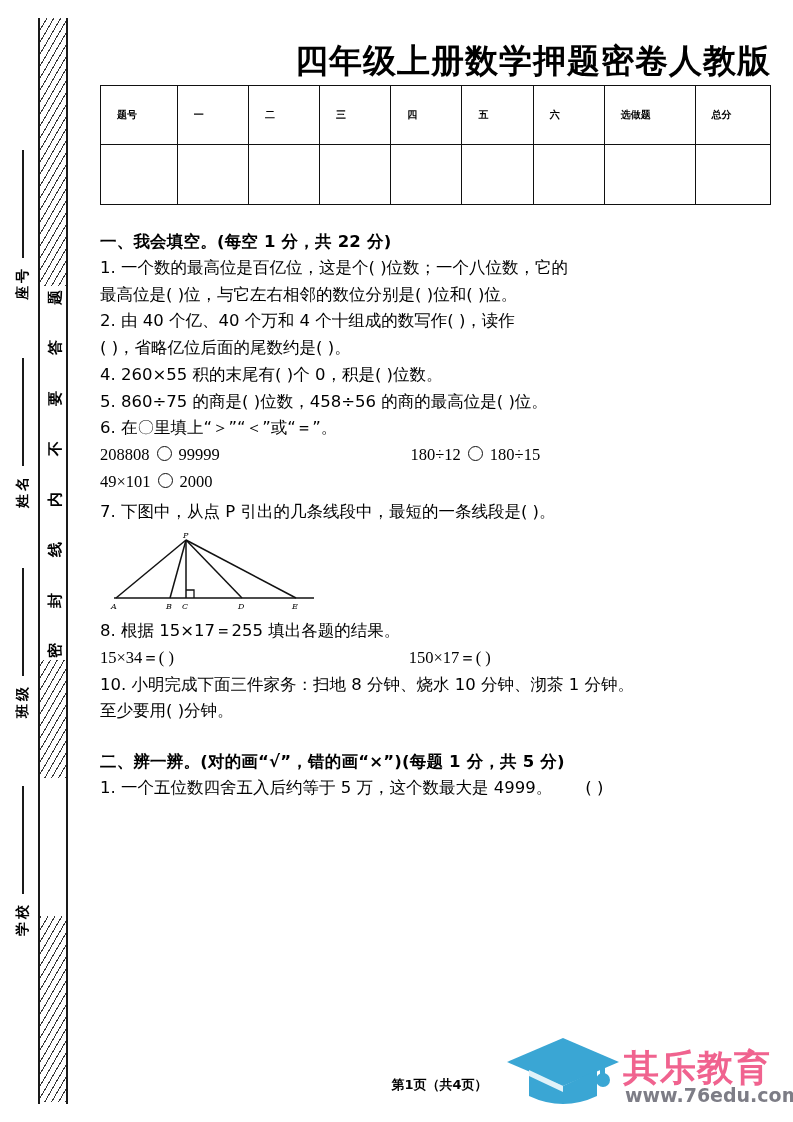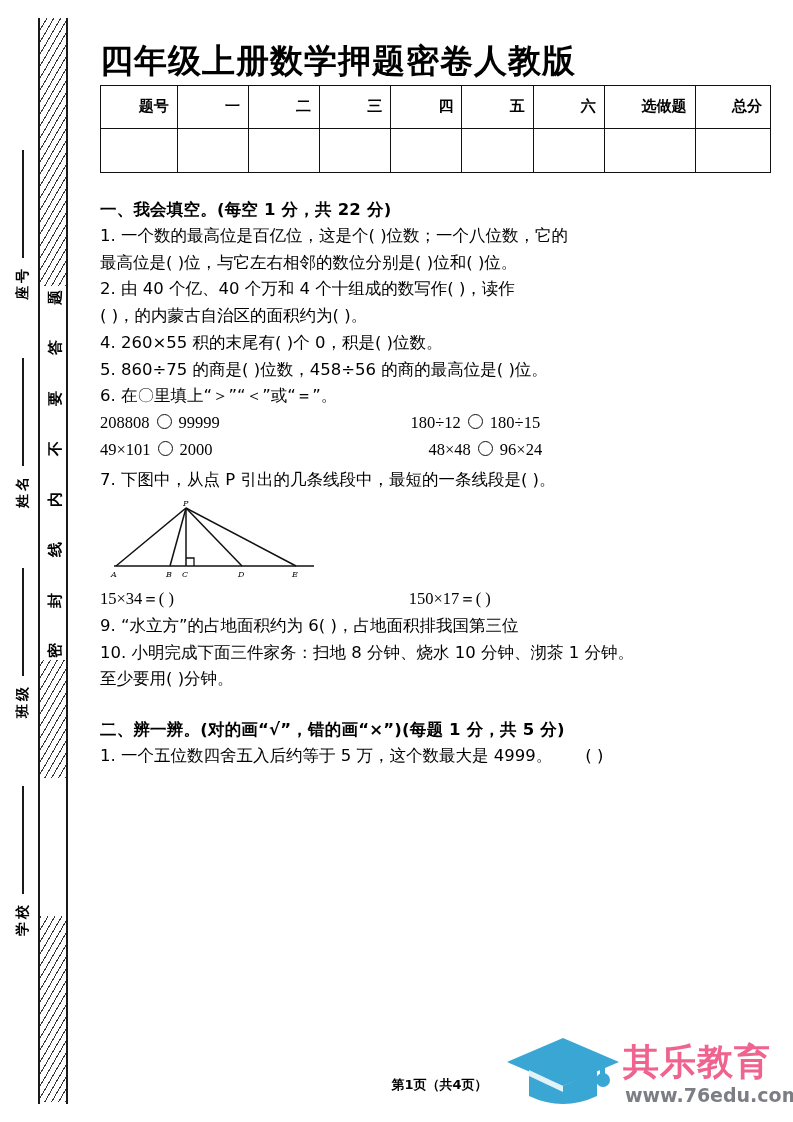--- a/index.html
+++ b/index.html
@@ -87,21 +87,21 @@
   #sheet {
     position: absolute;
     left: 86px; top: 0;
     width: 707px; height: 1122px;
     padding: 0 22px 0 14px;
     box-sizing: border-box;
   }
 
   .title-main {
     margin: 42px 0 0 0;
-    text-align: left;
+    text-align: right;
     font-family: "DejaVu Sans", sans-serif;
     font-size: 33px;
     font-weight: 700;
     letter-spacing: 1px;
     line-height: 1.18;
   }
   .title-sub {
     margin: 18px 0 0 0;
     text-align: center;
     font-family: "DejaVu Sans", sans-serif;
@@ -120,26 +120,26 @@
   
   table.score {
     width: 100%;
     border-collapse: collapse;
     margin: 4px 0 0 0;
     table-layout: fixed;
   }
   table.score th, table.score td {
     border: 1.6px solid #111;
     height: 26px;
-    text-align: right;
+    text-align: left;
     vertical-align: middle;
     font-family: "DejaVu Sans", sans-serif;
-    font-size: 15px;
-    font-weight: 700;
-    padding: 8px;
+    font-size: 10px;
+    font-weight: 700;
+    padding: 16px;
   }
   table.score tr.blank td { height: 27px; }
   table.score col.c-first { width: 11%; }
   table.score col.c-num   { width: 10.2%; }
   table.score col.c-opt   { width: 13%; }
   table.score col.c-tot   { width: 10.8%; }
 
   
   .section-head {
     font-family: "DejaVu Sans", sans-serif;
@@ -191,21 +191,21 @@
   }
   .watermark {
     position: absolute;
     right: 6px;
     bottom: 4px;
     width: 282px;
     height: 88px;
   }
   .wm-text {
     position: absolute;
-    left: 118px; top: 8px;
+    left: 118px; top: 14px;
     font-family: "DejaVu Sans", sans-serif;
     font-size: 36px;
     font-weight: 700;
     color: #f0638f;
     letter-spacing: 1px;
     white-space: nowrap;
   }
   .wm-url {
     position: absolute;
     left: 120px; top: 54px;
@@ -299,21 +299,21 @@
   <p class="q cn">
     <span>1.</span>
     <span>一个数的最高位是百亿位，这是个(      )位数；一个八位数，它的</span>
   </p>
   <p class="q cn">最高位是(      )位，与它左右相邻的数位分别是(      )位和(      )位。</p>
 
   <p class="q cn">
     <span>2.</span>
     <span>由 40 个亿、40 个万和 4 个十组成的数写作(              )，读作</span>
   </p>
-  <p class="q cn">(                )，的内蒙古自治区的面积约为(      )。</p>
+  <p class="q cn">(                )，省略亿位后面的尾数约是(      )。</p>
 
 
   <p class="q cn">
     <span>4.</span>
     <span>260×55 积的末尾有(      )个 0，积是(      )位数。</span>
   </p>
 
   <p class="q cn">
     <span>5.</span>
     <span>860÷75 的商是(      )位数，458÷56 的商的最高位是(      )位。</span>
@@ -328,23 +328,20 @@
       <span>208808</span><span class="circ"></span><span>99999</span>
     </div>
     <div class="colB">
       <span>180÷12</span><span class="circ"></span><span>180÷15</span>
     </div>
   </div>
   <div class="two-col tight">
     <div class="colA">
       <span>49×101</span><span class="circ"></span><span>2000</span>
     </div>
-    <div class="colB">
-      <span style="display:inline-block;width:18px"></span><span>48×48</span><span class="circ"></span><span>96×24</span>
-    </div>
   </div>
 
   <p class="q cn" style="margin-top:4px">
     <span>7.</span>
     <span>下图中，从点 P 引出的几条线段中，最短的一条线段是(      )。</span>
   </p>
 
   <div class="figure-wrap">
     <svg width="212" height="82" viewBox="0 0 212 82">
 
@@ -360,29 +357,29 @@
 
       <text x="75" y="8" font-family="DejaVu Serif, serif" font-size="8" font-style="italic">P</text>
       <text x="3" y="79" font-family="DejaVu Serif, serif" font-size="8" font-style="italic">A</text>
       <text x="58" y="79" font-family="DejaVu Serif, serif" font-size="8" font-style="italic">B</text>
       <text x="74" y="79" font-family="DejaVu Serif, serif" font-size="8" font-style="italic">C</text>
       <text x="130" y="79" font-family="DejaVu Serif, serif" font-size="8" font-style="italic">D</text>
       <text x="184" y="79" font-family="DejaVu Serif, serif" font-size="8" font-style="italic">E</text>
     </svg>
   </div>
 
+  <p class="q cn">
+    <span>8.</span>
+    <span>根据 15×17＝255 填出各题的结果。</span>
+  </p>
   <div class="two-col">
     <div class="colA">15×34＝(        )</div>
     <div class="colB">150×17＝(        )</div>
   </div>
 
-  <p class="q cn">
-    <span>9.</span>
-    <span>“水立方”的占地面积约为 6(                )，占地面积排我国第三位</span>
-  </p>
 
   <p class="q cn">
     <span>10.</span>
     <span>小明完成下面三件家务：扫地 8 分钟、烧水 10 分钟、沏茶 1 分钟。</span>
   </p>
   <p class="q cn">至少要用(      )分钟。</p>
 
   <div class="section-head">二、辨一辨。(对的画“√”，错的画“×”)(每题 1 分，共 5 分)</div>
 
   <p class="q cn">

